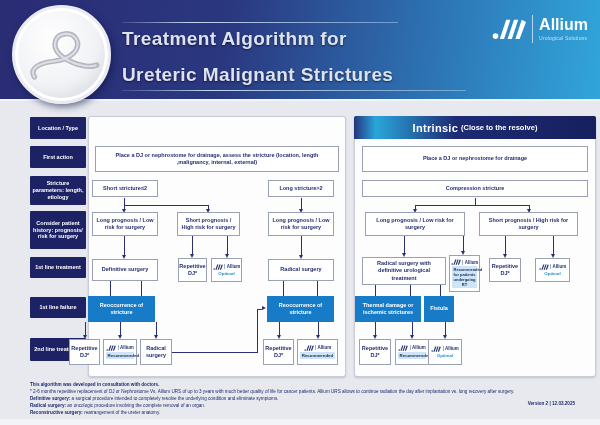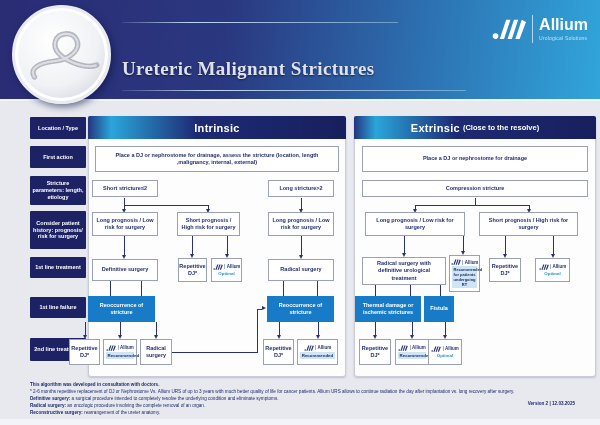--- a/index.html
+++ b/index.html
@@ -14,21 +14,21 @@
     background:radial-gradient(circle at 40% 35%, #ffffff 0%, #f1f2f5 55%, #c7cad4 100%);
     border:3px solid #e9ebf0; box-shadow:2px 3px 7px rgba(10,18,60,.55), inset 0 0 0 3px #fff; z-index:6; }
   .badge svg { position:absolute; left:10px; top:12px; }
   .rule { position:absolute; height:1px;
     background:linear-gradient(90deg, rgba(190,220,245,.15), rgba(198,226,248,.95) 25%, rgba(190,220,245,.45)); }
   .rule.top { left:122px; top:22px; width:276px; }
   .rule.bot { left:122px; top:90px; width:344px; }
   .title-line { position:absolute; left:122px; font-size:19px; font-weight:bold; letter-spacing:.4px;
     color:#dde2ec; text-shadow:0 1px 2px rgba(0,0,30,.6); white-space:nowrap; }
   .title-line.l1 { top:28px; }
-  .title-line.l2 { top:58px;font-family:Liberation Serif, serif; }
+  .title-line.l2 { top:64px; }
   .logo { position:absolute; right:12px; top:15px; display:flex; align-items:center; gap:6px; z-index:4; }
   .logo .ribbon svg { display:block; fill:#ffffff; }
   .logo .ldiv { width:1px; height:28px; background:#cfe3f2; opacity:.85; }
   .logo .ltxt { display:flex; flex-direction:column; }
   .logo .lname { color:#ffffff; font-size:16px; font-weight:bold; line-height:1; }
   .logo .ltag { color:#bfe1f4; font-size:5px; margin-top:2px; letter-spacing:.2px; }
 
   
   .srow { position:absolute; left:30px; width:56px; background:#1d2264; color:#ffffff;
     font-weight:bold; font-size:5.5px; line-height:1.25; display:flex; align-items:center;
@@ -77,20 +77,21 @@
     color:#1d2a6b; z-index:3; }
   .bottom-strip { position:absolute; left:0; top:419px; width:600px; height:6px; background:#f3f4f7; }
 </style>
 </head>
 <body>
 
 <div id="canvas">
 
   <div class="header">
     <div class="rule top"></div>
+    <div class="title-line l1">Treatment Algorithm for</div>
     <div class="title-line l2">Ureteric Malignant Strictures</div>
     <div class="rule bot"></div>
     <div class="logo">
       <span class="ribbon">
         <svg width="34" height="22" viewBox="0 0 48 30">
           <circle cx="5" cy="25" r="4"></circle>
           <path d="M11 29 L20 2 L26 2 L17 29 Z"></path>
           <path d="M22 29 L31 2 L37 2 L28 29 Z"></path>
           <path d="M33 29 L42 2 L48 5 L39 29 Z"></path>
         </svg>
@@ -112,25 +113,22 @@
   <div class="srow" style="top:117px;height:22px;">Location / Type</div>
   <div class="srow" style="top:146px;height:22px;">First action</div>
   <div class="srow" style="top:176px;height:29px;">Stricture parameters: length, etiology</div>
   <div class="srow" style="top:211px;height:38px;">Consider patient history: prognosis/ risk for surgery</div>
   <div class="srow" style="top:257px;height:21px;">1st line treatment</div>
   <div class="srow" style="top:297px;height:21px;">1st line failure</div>
   <div class="srow" style="top:338px;height:23px;">2nd line treatment</div>
 
   <div class="panel" style="left:88px;top:116px;width:258px;height:261px;"></div>
   <div class="panel" style="left:354px;top:116px;width:242px;height:261px;"></div>
-  <div class="phead" style="left:88px;top:116px;width:258px;">
+  <div class="phead" style="left:354px;top:116px;width:242px;">
     <span class="pt">Intrinsic</span>
-  </div>
-  <div class="phead" style="left:354px;top:116px;width:242px;">
-    <span class="pt">Extrinsic</span>
     <span class="ps">(Close to the resolve)</span>
   </div>
 
   <div class="box" style="left:95px;top:146px;width:244px;height:26px;">Place a DJ or nephrostome for drainage, assess the stricture (location, length ,malignancy, internal, external)</div>
   <div class="box" style="left:92px;top:180px;width:66px;height:17px;">Short stricture≤2</div>
   <div class="box" style="left:268px;top:180px;width:66px;height:17px;">Long stricture&gt;2</div>
   <div class="box" style="left:92px;top:212px;width:66px;height:24px;">Long prognosis / Low risk for surgery</div>
   <div class="box" style="left:177px;top:212px;width:63px;height:24px;">Short prognosis / High risk for surgery</div>
   <div class="box" style="left:268px;top:212px;width:66px;height:24px;">Long prognosis / Low risk for surgery</div>
   <div class="box" style="left:92px;top:259px;width:66px;height:22px;">Definitive surgery</div>

